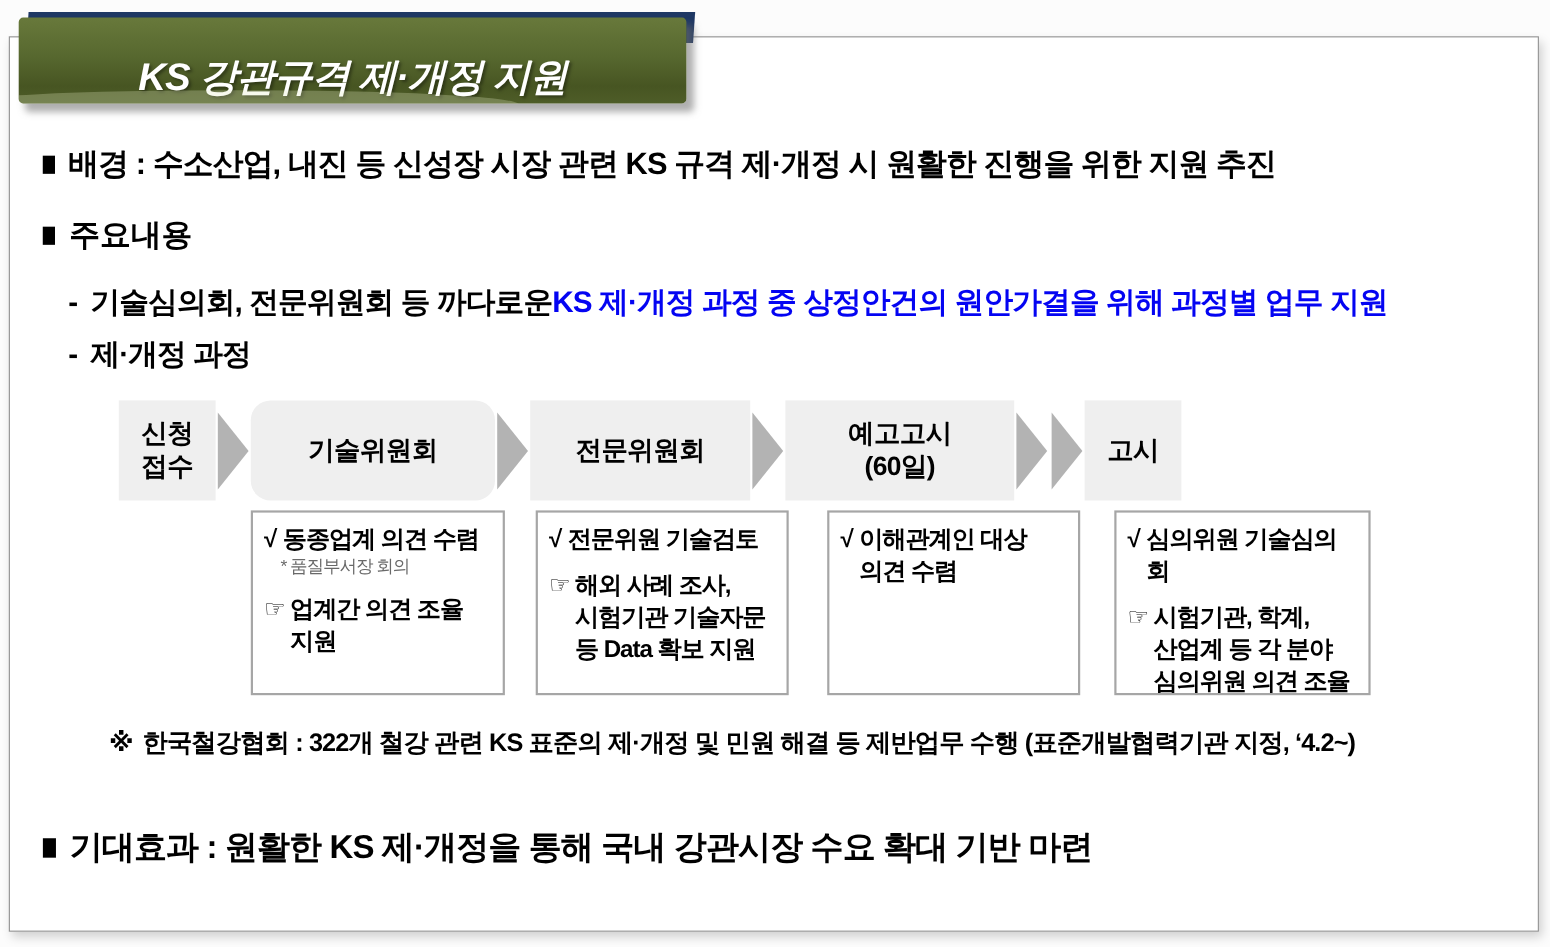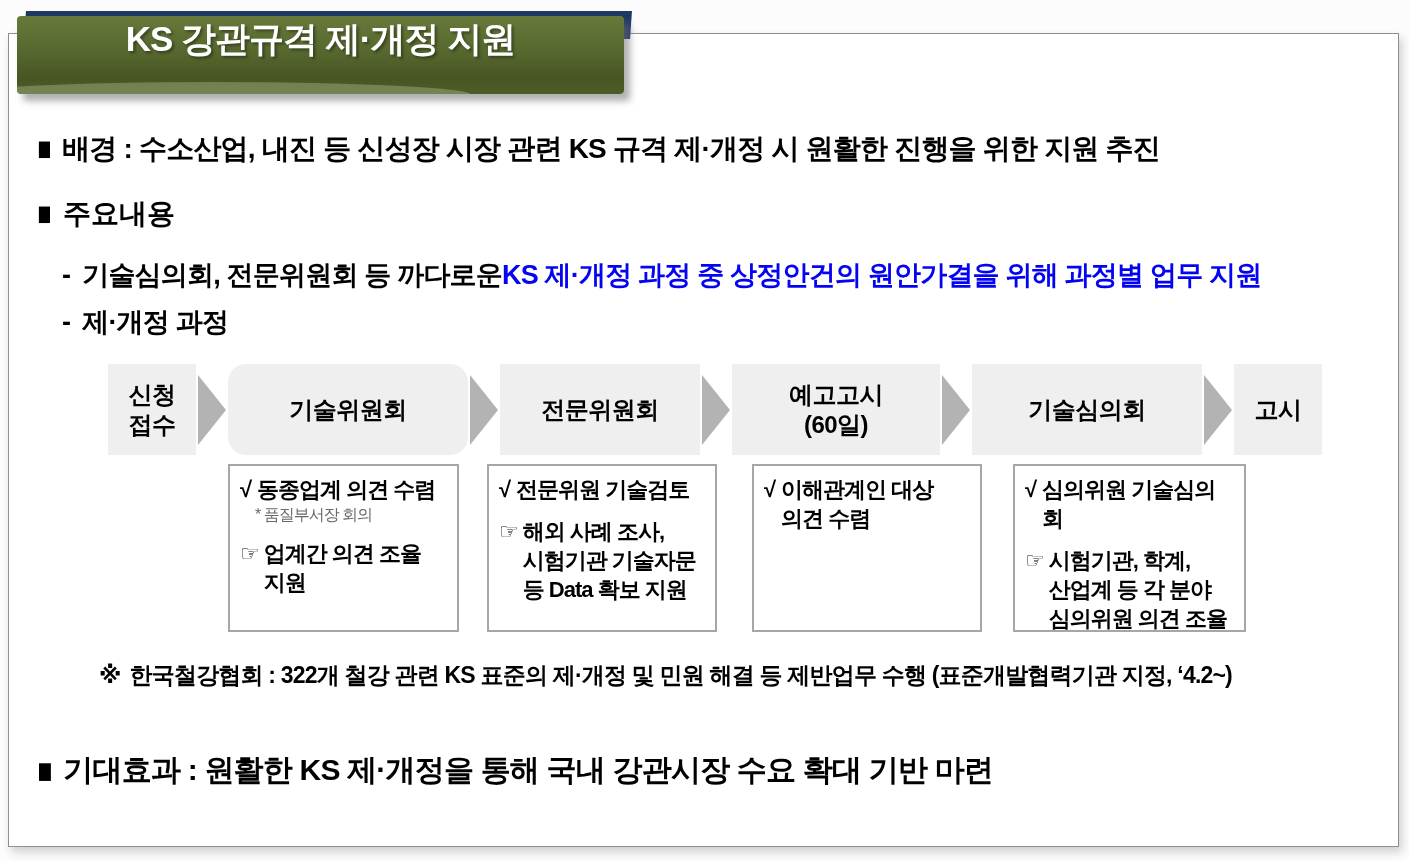--- a/index.html
+++ b/index.html
@@ -41,24 +41,25 @@
   .title-banner {
     position: absolute;
     left: 17px;
     top: 16px;
     width: 607px;
     height: 78px;
     border-radius: 4px;
     background: linear-gradient(180deg, #68793b 0%, #57682f 45%, #475522 80%, #4e5d28 100%);
     box-shadow: 6px 7px 7px rgba(110,110,110,0.55);
     display: flex;
-    align-items: flex-start;
+    align-items: flex-end;
     justify-content: center;
     z-index: 3;
     overflow: hidden;
+    font-style: italic;
   }
   .title-banner::after {
     content: "";
     position: absolute;
     left: -10%;
     right: 25%;
     bottom: -14px;
     height: 26px;
     border-radius: 50%;
     background: rgba(225,235,195,0.28);
@@ -124,21 +125,21 @@
     align-items: center;
     justify-content: center;
     font-weight: bold;
     font-size: 24px;
     text-align: center;
     white-space: pre-line;
     line-height: 1.25;
     letter-spacing: -0.5px;
   }
   .fs-0 { width: 88px; }
-  .fs-1 { width: 240px; border-radius: 18px; }
+  .fs-1 { width: 222px; border-radius: 18px; }
   .fs-2 { width: 200px; }
   .fs-3 { width: 208px; }
   .fs-4 { width: 230px; }
   .fs-5 { width: 88px; }
   .flow-arrow {
     width: 0; height: 0;
     align-self: center;
     border-top: 35px solid transparent;
     border-bottom: 35px solid transparent;
     border-left: 28px solid #b3b3b3;
@@ -240,23 +241,20 @@
   <div class="flow-arrow"></div>
   <div class="flow-step fs-2">
     <span class="ml">전문위원회</span>
   </div>
   <div class="flow-arrow"></div>
   <div class="flow-step fs-3">
     <span class="ml">예고고시
 (60일)</span>
   </div>
   <div class="flow-arrow"></div>
-  <div class="flow-step fs-4">
-    <span class="ml">기술심의회</span>
-  </div>
   <div class="flow-arrow"></div>
   <div class="flow-step fs-5">
     <span class="ml">고시</span>
   </div>
 </div>
 
 <div class="detail-box db-1">
   <div class="check-line">
     <span class="mk">√</span>
     <span class="ml">동종업계 의견 수렴</span>

